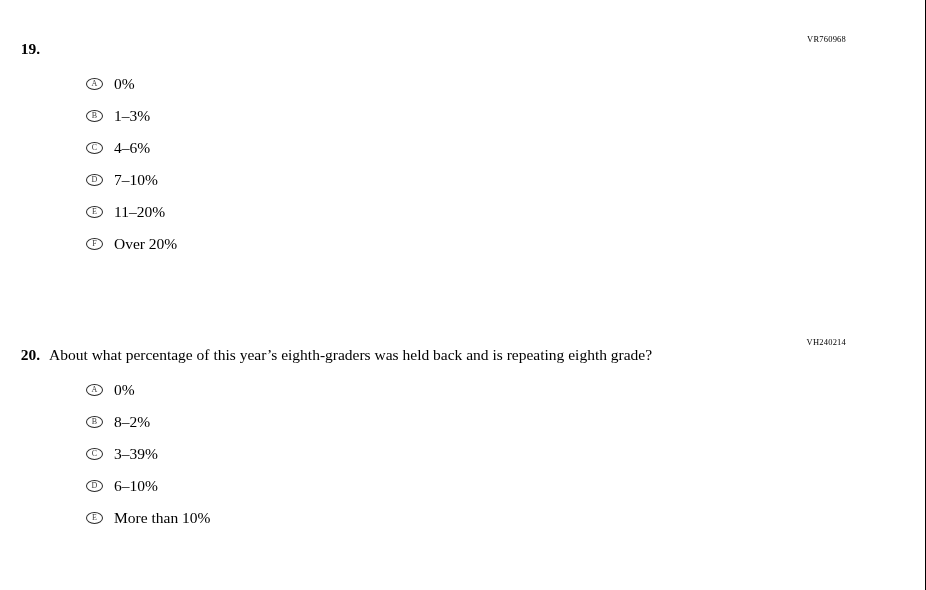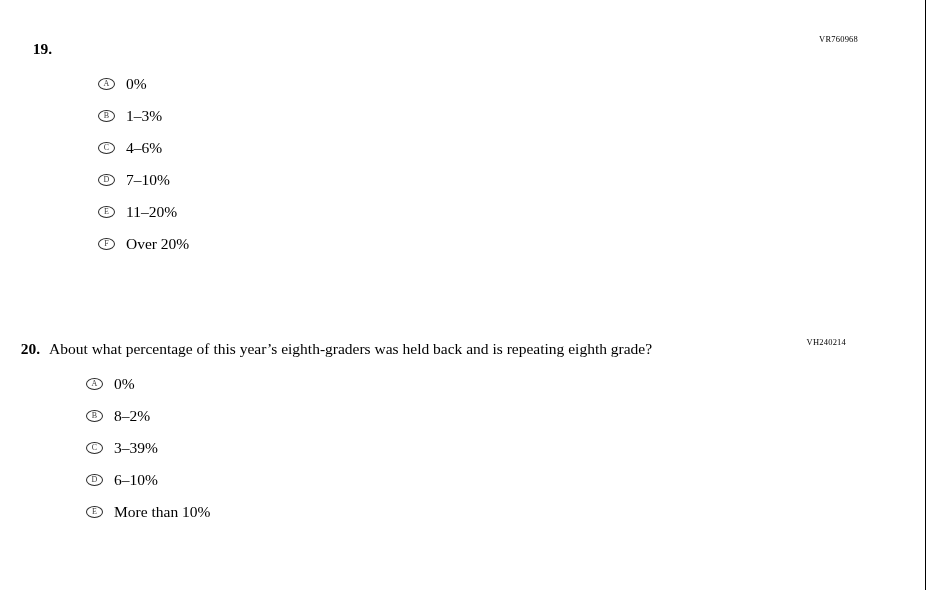--- a/index.html
+++ b/index.html
@@ -88,21 +88,21 @@
   .option-label {
     font-size: 15.5px;
     line-height: 20px;
   }
 </style>
 </head>
 <body>
 
 <div class="page">
 
-  <div class="question-block" style="top: 30px; padding-left: 12px;">
+  <div class="question-block" style="top: 30px;">
     <div class="qid" style="top: 4px;">VR760968</div>
     <div class="q-row" style="margin-top: 8px; gap: 32px;">
       <div class="q-num">19.</div>
     </div>
     <div class="options">
       <div class="option">
         <span class="bubble">
             <span class="letter">A</span>
           </span>
         <span class="option-label">0%</span>
@@ -135,21 +135,21 @@
         <span class="bubble">
             <span class="letter">F</span>
           </span>
         <span class="option-label">Over 20%</span>
       </div>
     </div>
   </div>
 
   <div class="question-block" style="top: 333px;">
     <div class="qid" style="top: 4px;">VH240214</div>
-    <div class="q-row" style="margin-top: 5px; align-items: flex-end;">
+    <div class="q-row" style="margin-top: 11px; align-items: flex-end;">
       <div class="q-num">20.</div>
       <div class="q-text">About what percentage of this year’s eighth-graders was held back and is repeating eighth grade?</div>
     </div>
     <div class="options">
       <div class="option">
         <span class="bubble">
             <span class="letter">A</span>
           </span>
         <span class="option-label">0%</span>
       </div>

